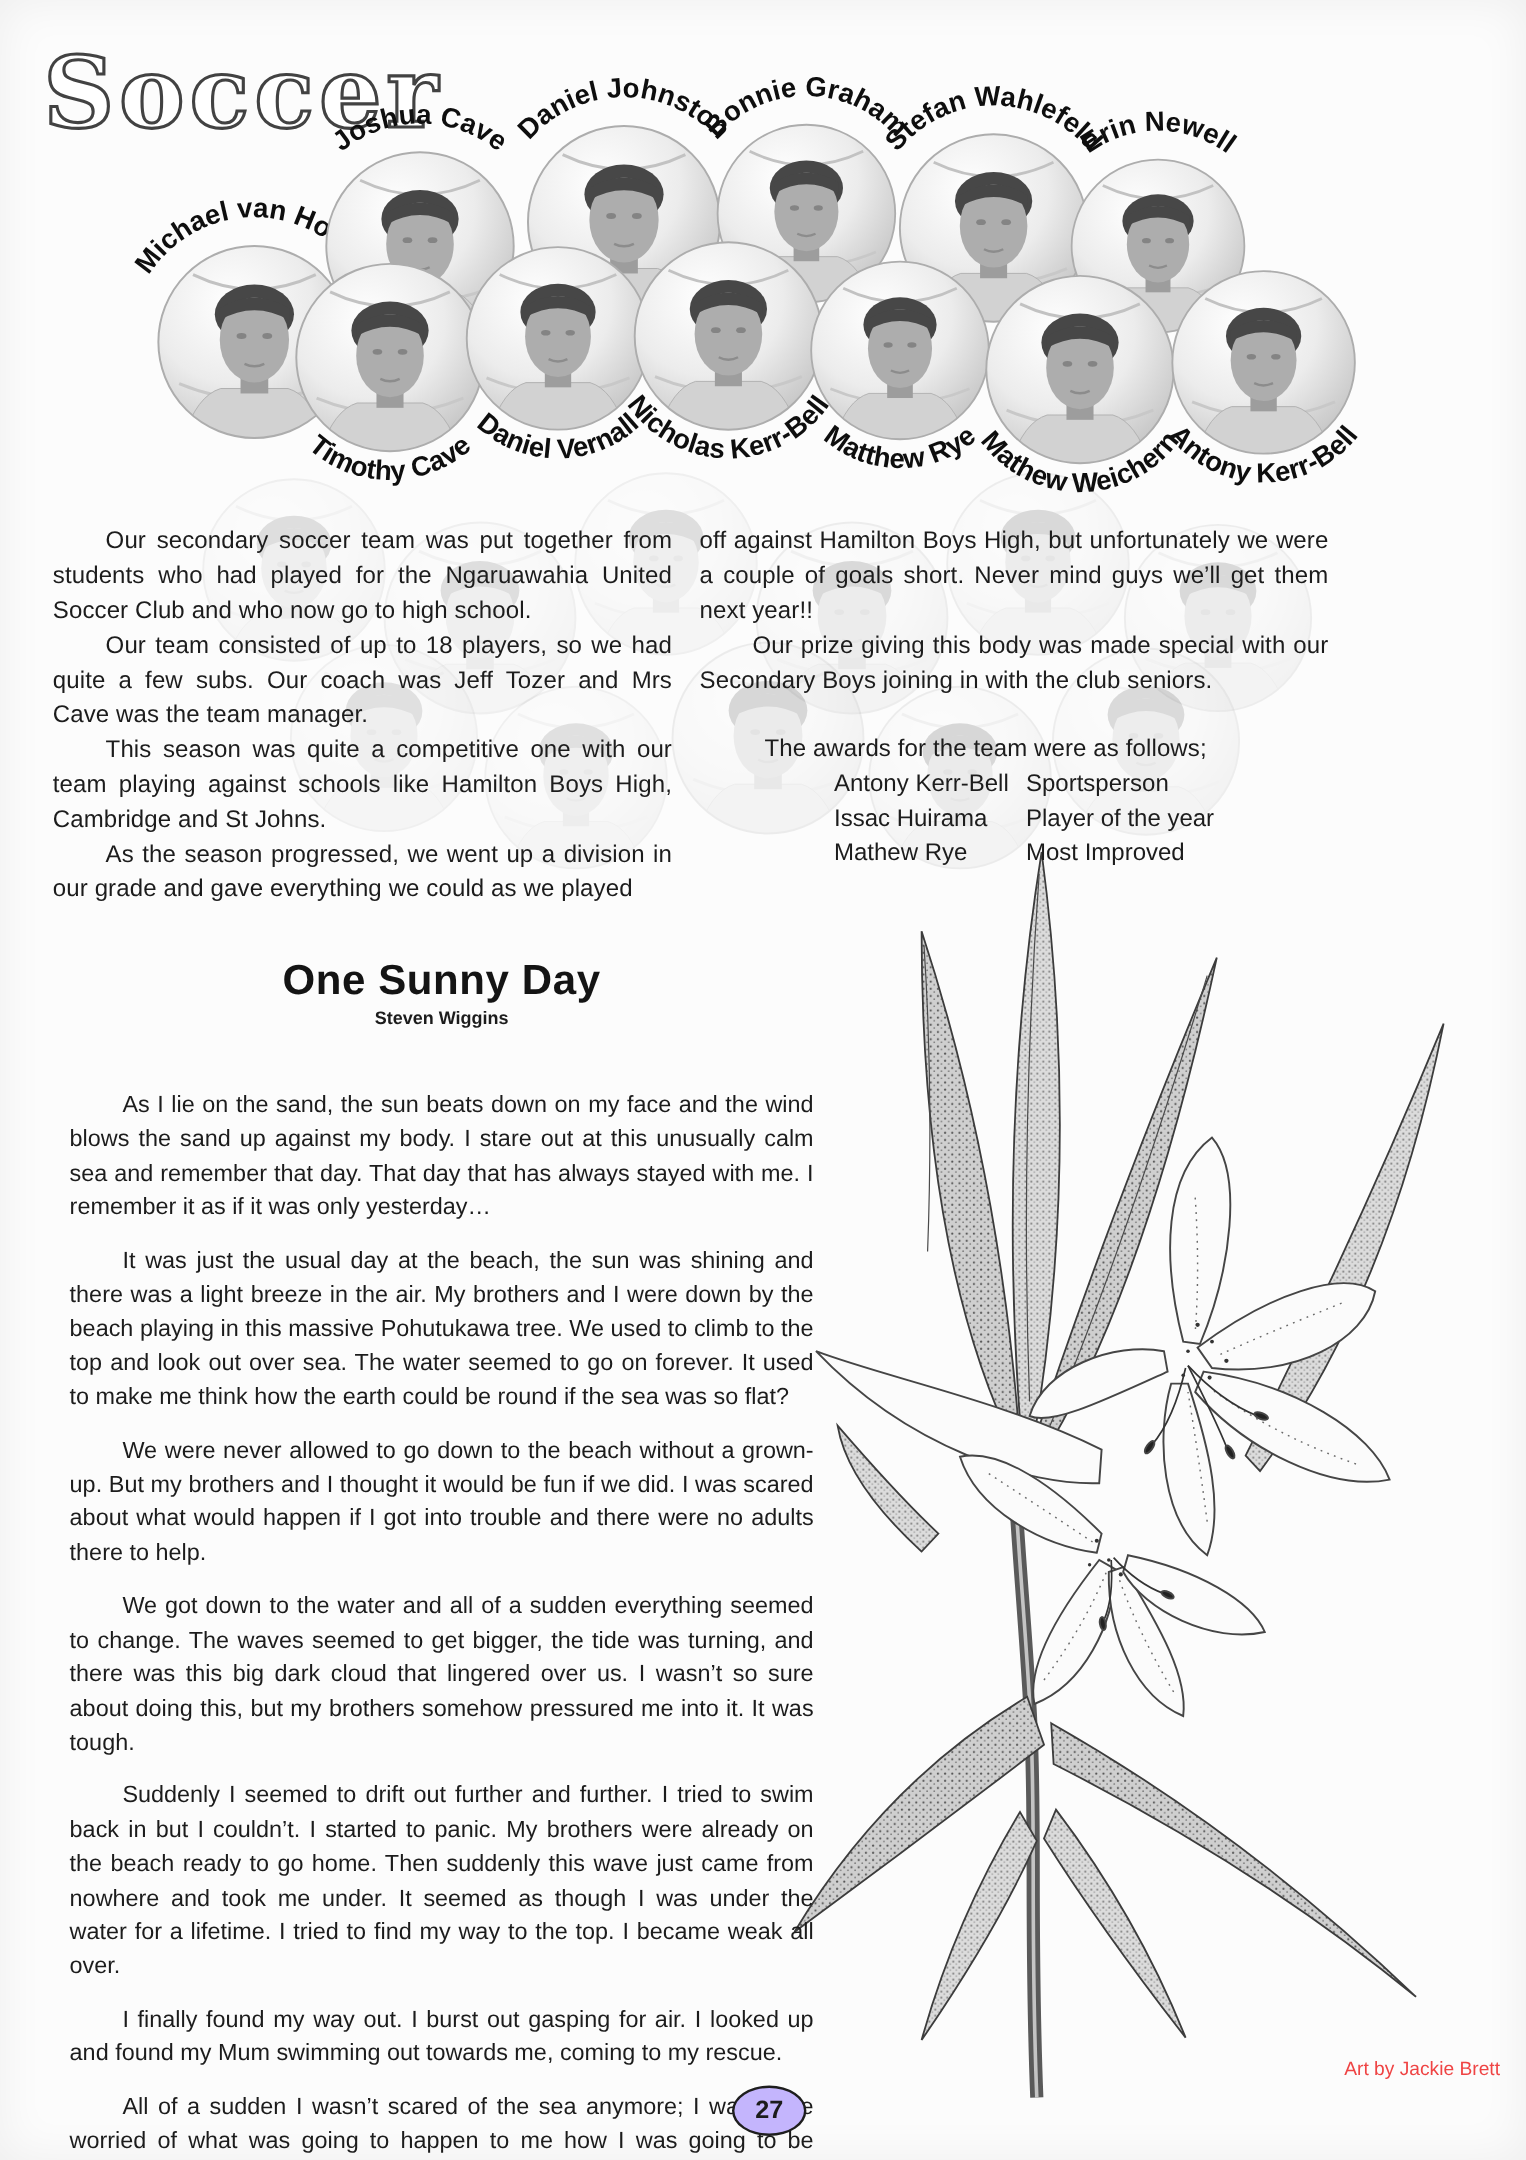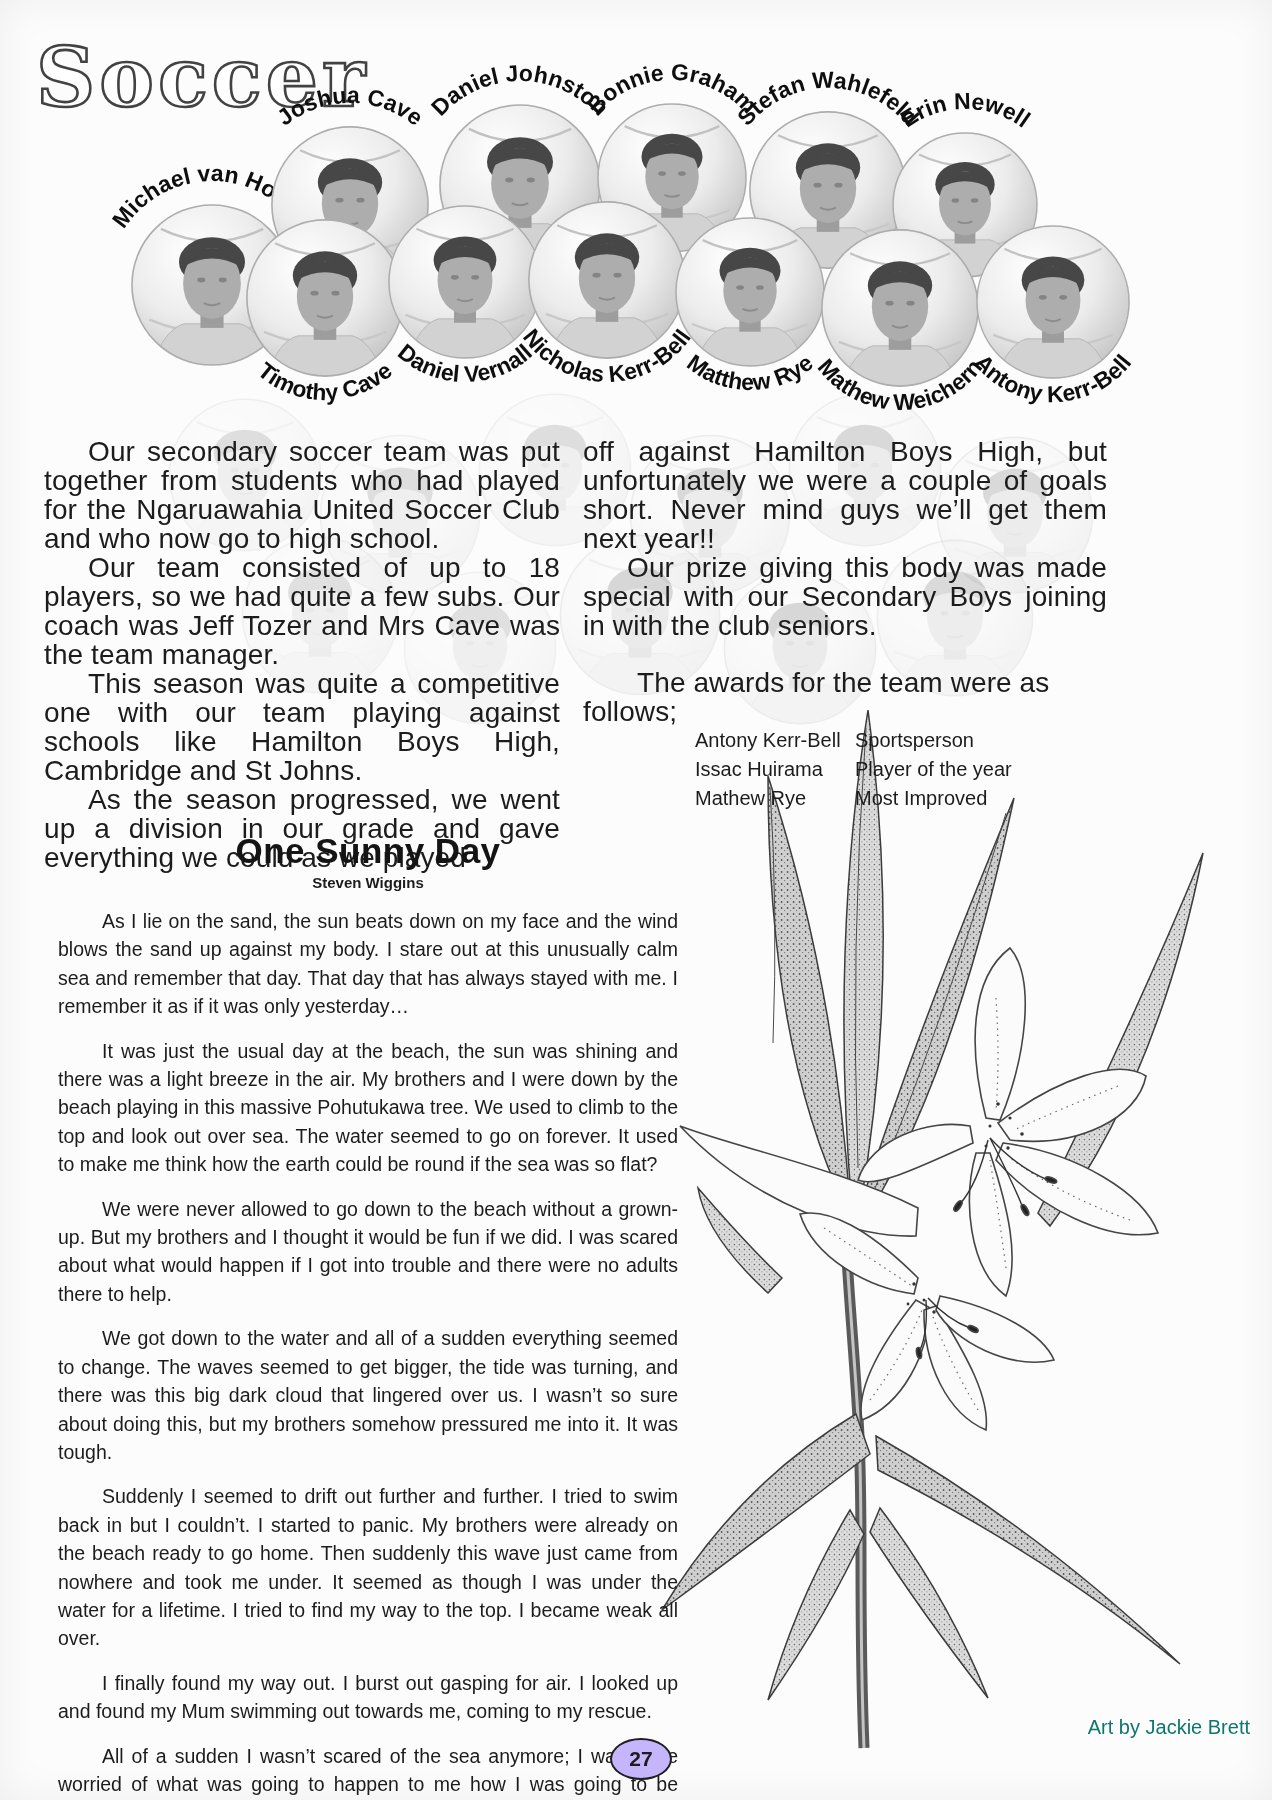--- a/index.html
+++ b/index.html
@@ -7,33 +7,33 @@
         overflow:hidden;font-family:"Liberation Sans",sans-serif;color:#1c1c1c;
         box-shadow:inset 0 0 40px rgba(0,0,0,.06);}
   svg{display:block;}
   .collage{position:absolute;left:0;top:0;z-index:0;}
   .flower{position:absolute;left:618px;top:648px;z-index:1;}
   .soccer-t{font-family:"DejaVu Serif",serif;font-size:82px;font-weight:bold;
             fill:#ffffff;stroke:#424242;stroke-width:2.6px;letter-spacing:4px;}
   .pname{font-family:"Liberation Sans",sans-serif;font-weight:bold;font-size:23px;fill:#0e0e0e;}
   .col-left{position:absolute;left:44px;top:437px;width:516px;z-index:2;}
   .col-right{position:absolute;left:583px;top:437px;width:524px;z-index:2;}
-  p.body{margin:0;font-size:28px;line-height:29px;text-align:justify;letter-spacing:.1px;}
+  p.body{margin:0;font-size:20px;line-height:29px;text-align:justify;letter-spacing:.1px;}
   p.indent{text-indent:44px;}
   p.small-indent{text-indent:54px;text-align:left;margin-top:28px;}
   .awards{margin-left:112px;display:grid;grid-template-columns:160px auto;
           font-size:20px;line-height:29px;}
-  .story-head{position:absolute;left:42px;top:797px;width:652px;text-align:center;z-index:2;margin-top:34px;}
+  .story-head{position:absolute;left:42px;top:797px;width:652px;text-align:center;z-index:2;}
   .story-title{margin:0;font-size:35px;font-weight:bold;letter-spacing:.5px;color:#141414;}
   .story-author{margin:3px 0 0;font-size:15px;font-weight:bold;}
   .story{position:absolute;left:42px;top:891px;width:652px;z-index:2;}
   .story p{margin:16px;font-size:19.5px;line-height:28.4px;text-align:justify;}
   .story p.indent{text-indent:44px;}
   .art-credit{position:absolute;left:1000px;top:1716px;width:250px;text-align:right;
-              font-size:20px;color:#0f766e;z-index:2;}
+              font-size:16px;color:#ef4444;z-index:2;}
   .page-num{position:absolute;left:610px;top:1738px;width:58px;height:38px;border:2.5px solid #1e1e1e;
             border-radius:50%;display:flex;align-items:center;justify-content:center;
             font-size:21px;font-weight:bold;z-index:2;background:#c4b5fd;}
 </style>
 </head>
 <body>
 
 <div class="page">
 
   <svg class="collage" width="1272" height="760" viewBox="0 0 1272 760">

